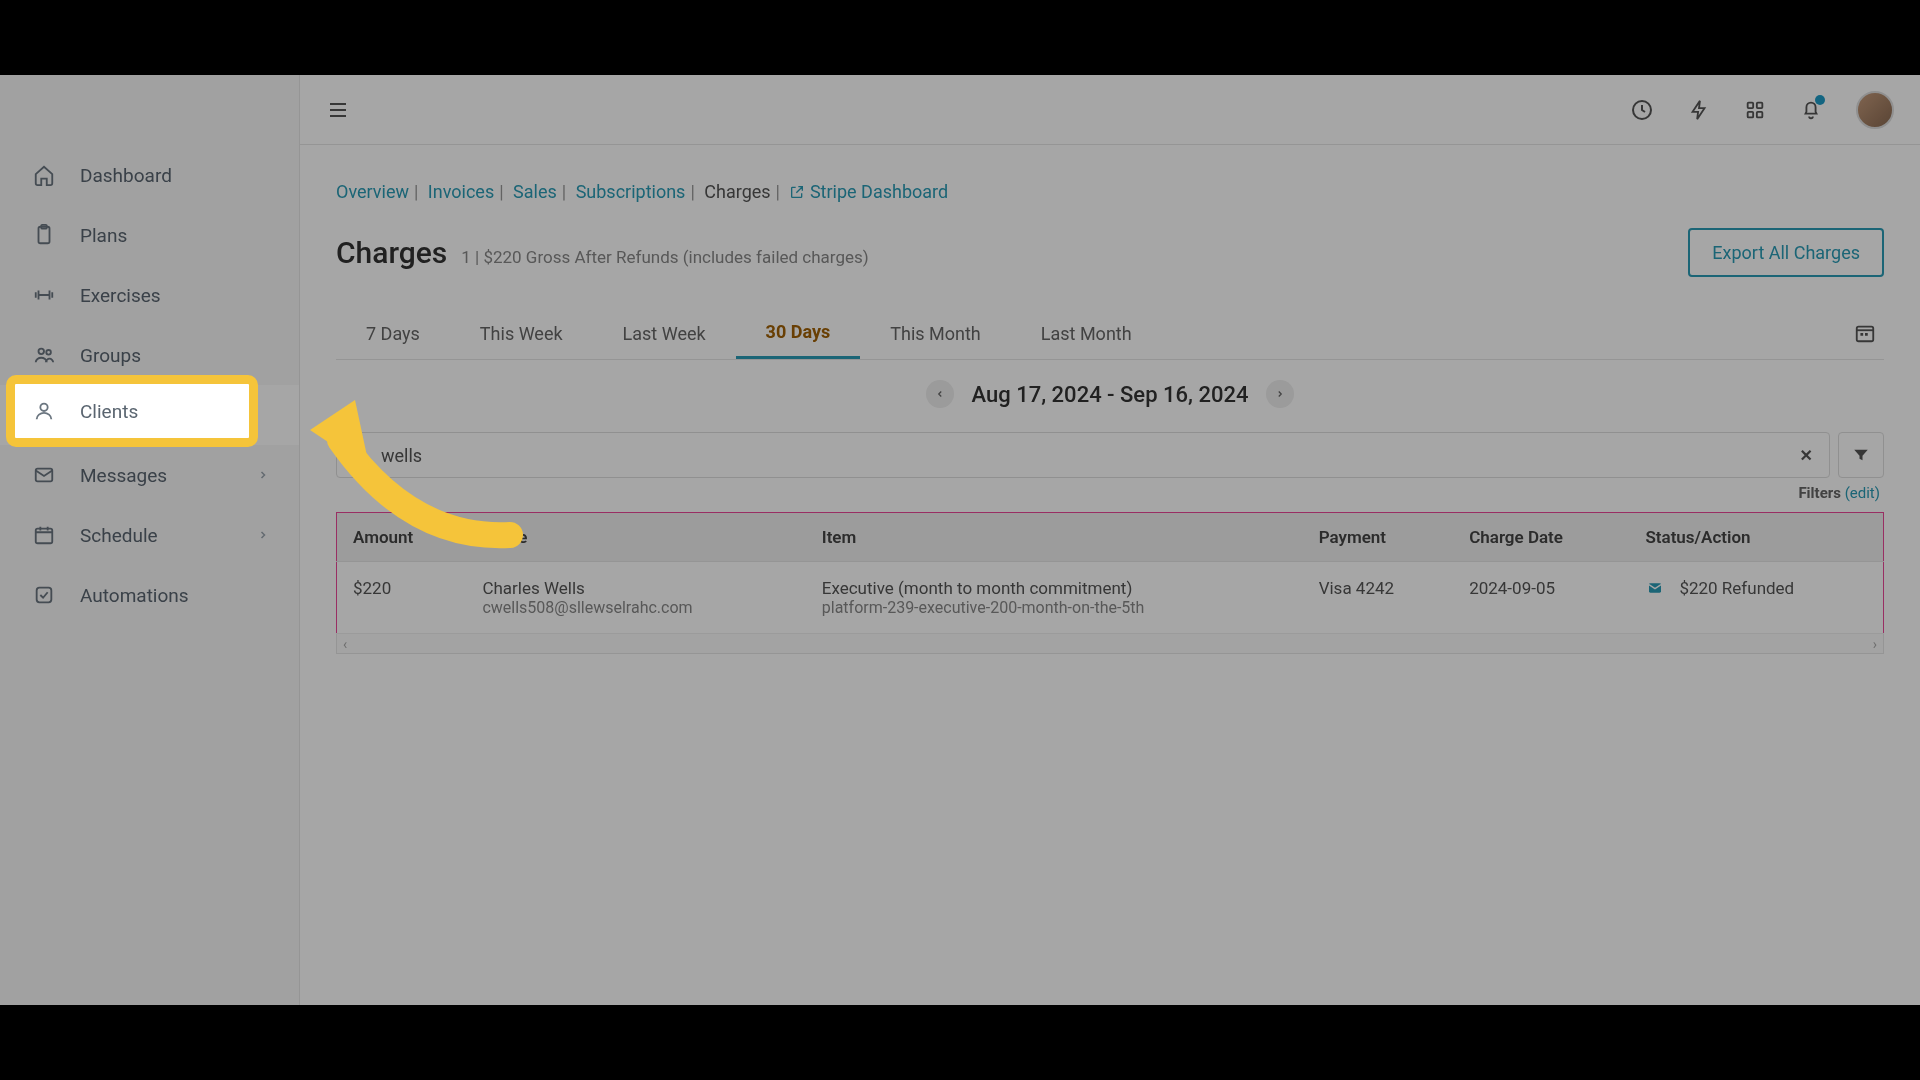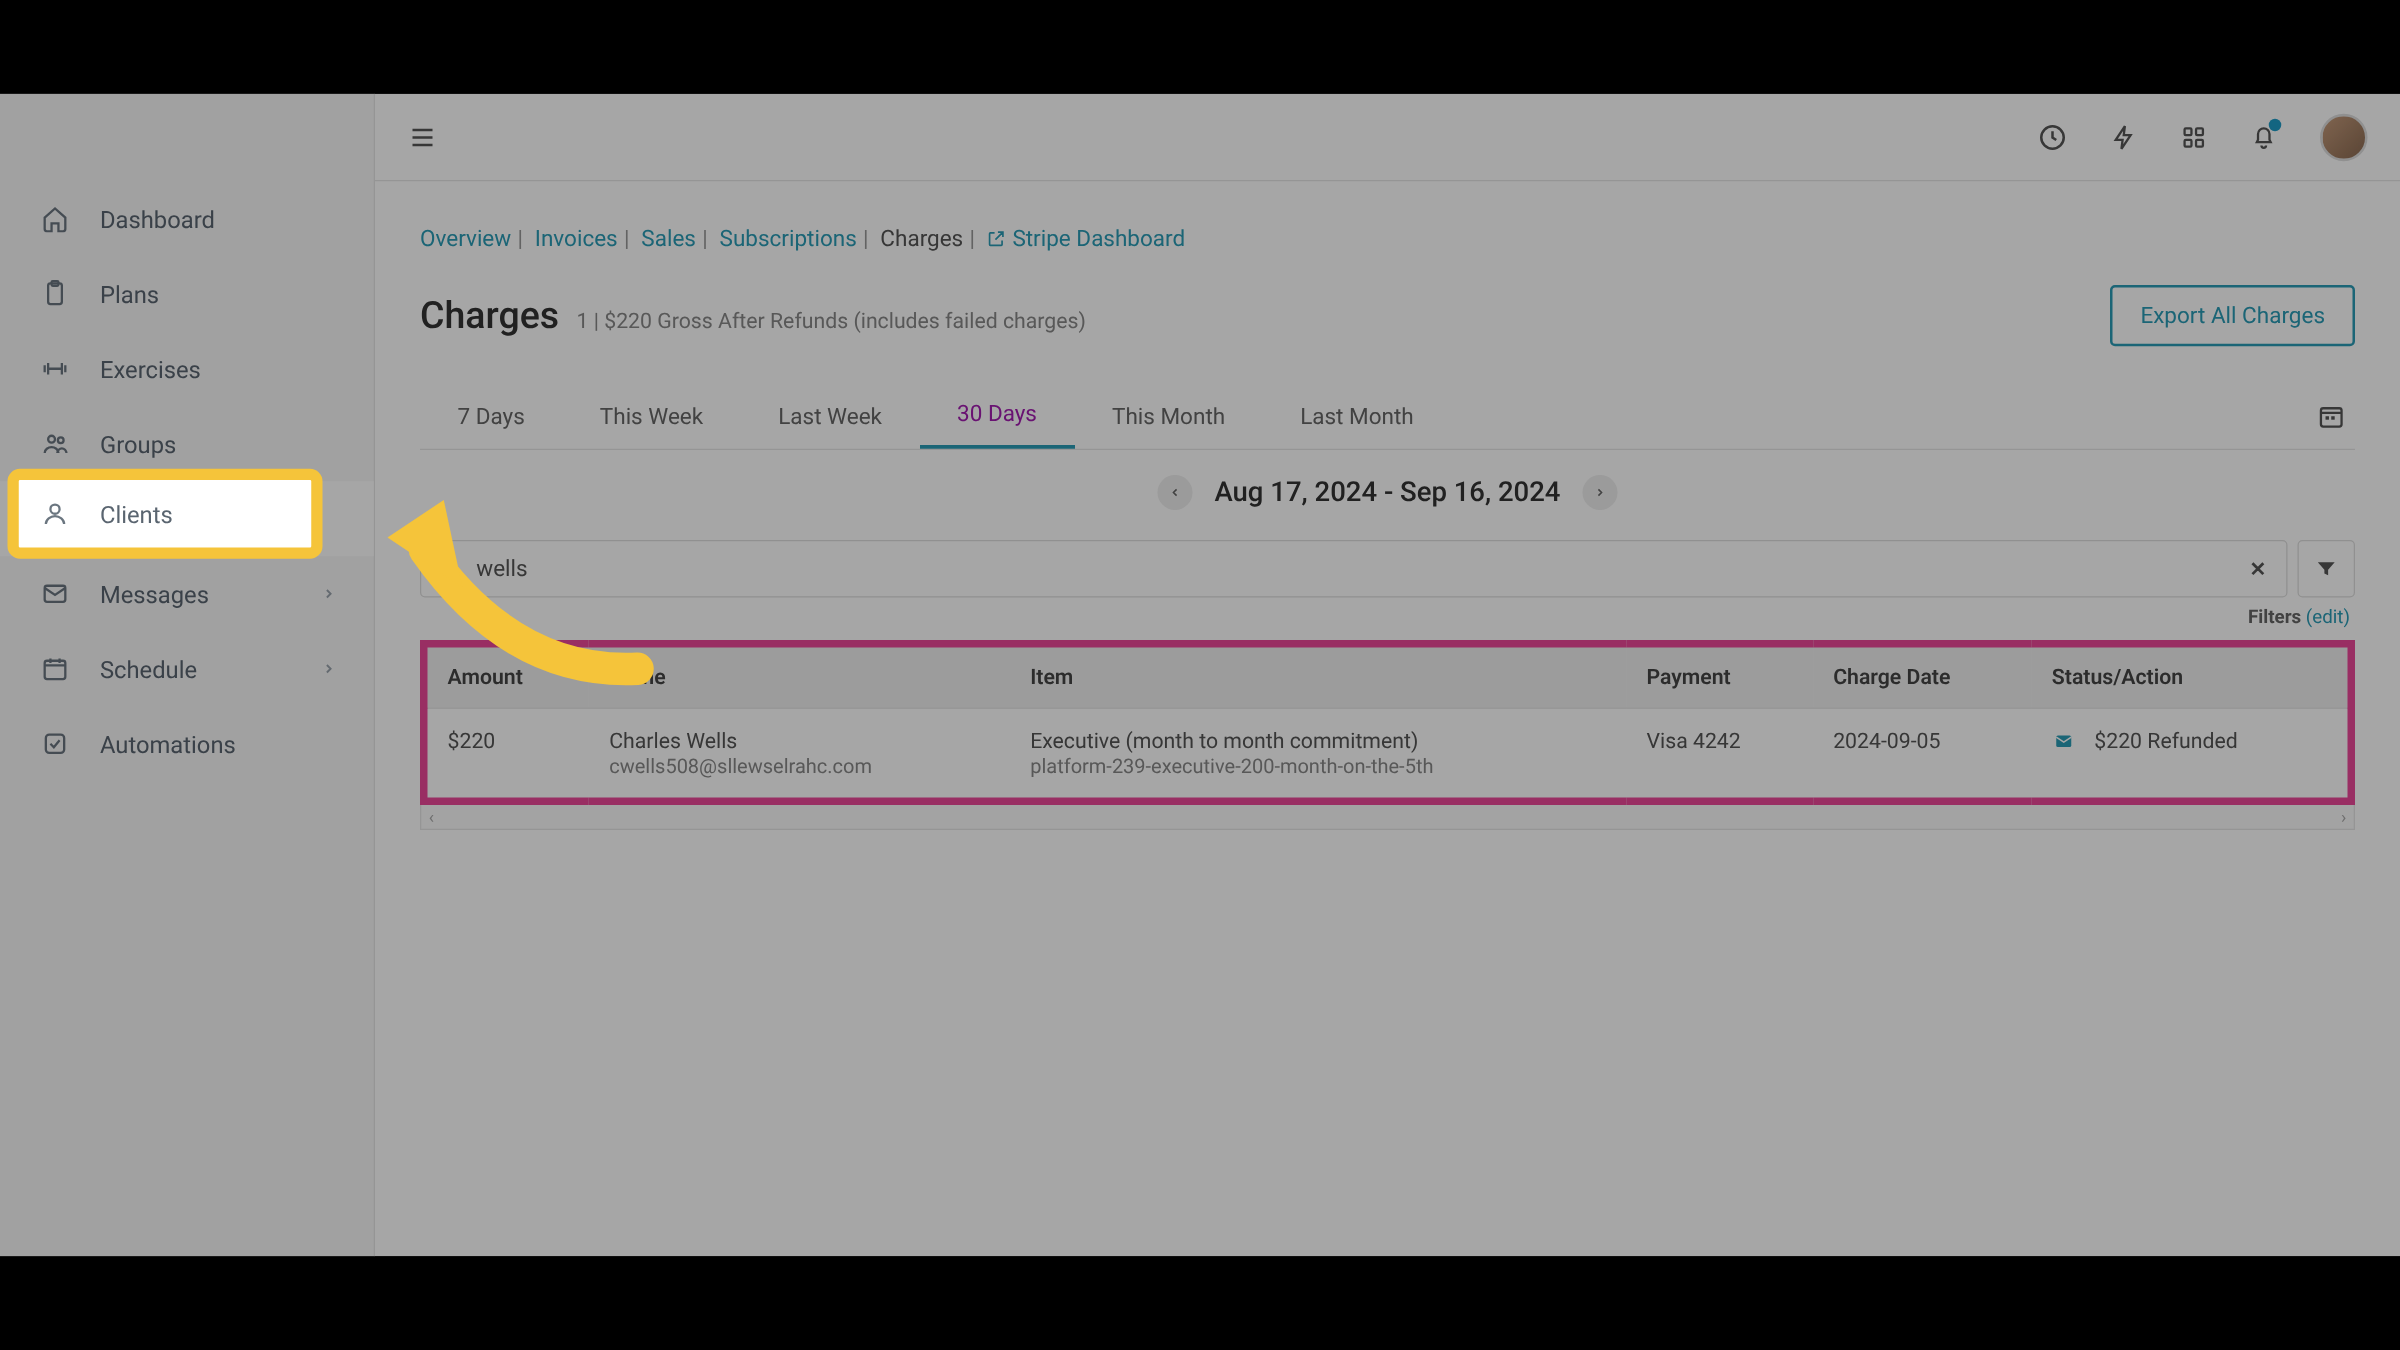--- a/index.html
+++ b/index.html
@@ -36,38 +36,38 @@
   .breadcrumb a { color: #2a9bb5; text-decoration: none; }
   .breadcrumb .sep { color: #999; margin: 0 5px; }
   .breadcrumb .current { color: #555; }
   .title-row { display: flex; align-items: center; justify-content: space-between; margin-bottom: 30px; }
   .title-row h1 { font-size: 30px; font-weight: 500; color: #333; display: inline; }
   .title-row .sub { font-size: 17px; color: #888; margin-left: 10px; }
   .export-btn { border: 2px solid #2a9bb5; color: #2a9bb5; background: transparent; padding: 12px 22px; font-size: 18px; border-radius: 4px; cursor: pointer; }
 
   .tabs { display: flex; align-items: center; border-bottom: 1px solid #e5e5e5; font-size: 18px; color: #666; position: relative; }
   .tab { padding: 14px 30px; cursor: pointer; }
-  .tab.active { color: #a21caf; border-bottom: 3px solid #2a9bb5; font-weight: 400; }
+  .tab.active { color: #a16207; border-bottom: 3px solid #2a9bb5; font-weight: 700; }
   .cal-icon { margin-left: auto; padding: 14px 8px; color: #555; cursor: pointer; }
 
   .daterow { display: flex; align-items: center; justify-content: center; gap: 18px; padding: 20px 0 24px; }
   .daterow .nav { width: 28px; height: 28px; border-radius: 50%; background: #eee; display: flex; align-items: center; justify-content: center; color: #666; cursor: pointer; font-size: 14px; }
   .daterow .range { font-size: 22px; color: #333; font-weight: 500; }
 
   .search-row { display: flex; gap: 8px; }
   .search-box { flex: 1; border: 1px solid #ddd; border-radius: 4px; display: flex; align-items: center; padding: 0 16px; height: 46px; }
   .search-box .sicon { color: #888; margin-right: 10px; }
   .search-box input { border: none; outline: none; flex: 1; font-size: 18px; color: #555; background: transparent; }
   .search-box .clear { color: #555; cursor: pointer; font-weight: bold; }
   .filter-btn { width: 46px; height: 46px; border: 1px solid #ddd; border-radius: 4px; display: flex; align-items: center; justify-content: center; color: #555; cursor: pointer; }
 
   .filters-row { text-align: right; font-size: 15px; color: #666; padding: 6px 4px 10px; }
   .filters-row a { color: #2a9bb5; text-decoration: none; }
 
-  table { width: 100%; border-collapse: collapse; border: 6px solid #ec4899; padding-left: 16px; }
+  table { width: 100%; border-collapse: collapse; border: 1px solid #ec4899; padding-left: 16px; }
   th { text-align: left; font-size: 17px; font-weight: 600; color: #444; background: #f0f0f0; padding: 14px 16px; border-bottom: 1px solid #e5e5e5; }
   td { padding: 16px; font-size: 17px; color: #555; vertical-align: top; border-bottom: 1px solid #eee; }
   td .sub { color: #888; font-size: 16px; }
   .status-cell { display: flex; align-items: center; gap: 14px; }
   .env-icon { color: #2a9bb5; }
   .scroll-strip { height: 20px; background: #fafafa; border: 1px solid #e5e5e5; border-top: none; display:flex; align-items:center; justify-content:space-between; padding:0 6px; color:#aaa; font-size:14px;}
 
   
   .arrow-anno { position: absolute; top: 360px; left: 280px; z-index: 45; pointer-events: none; }
 

